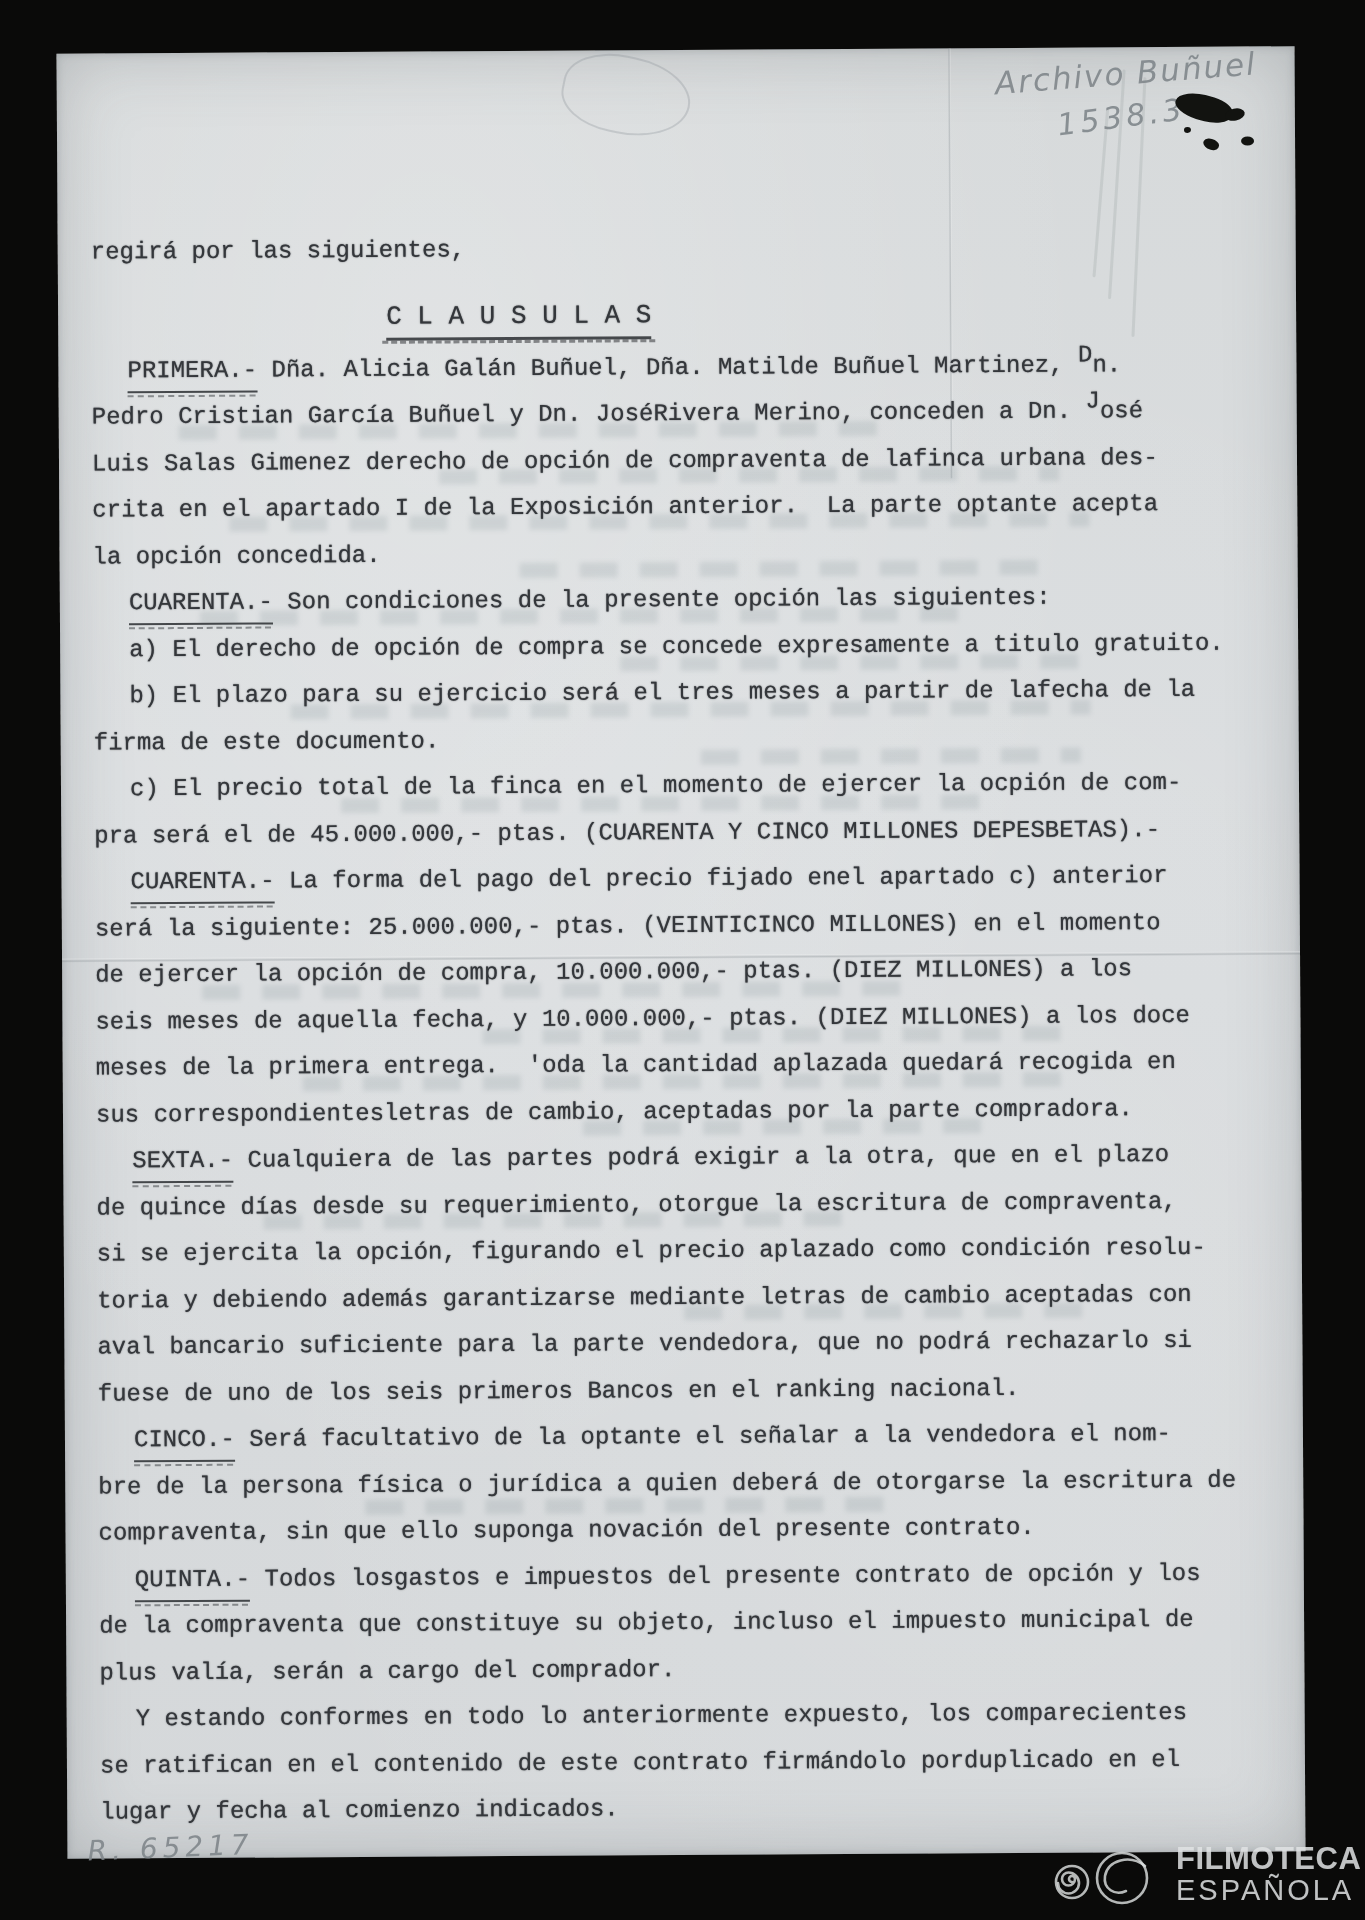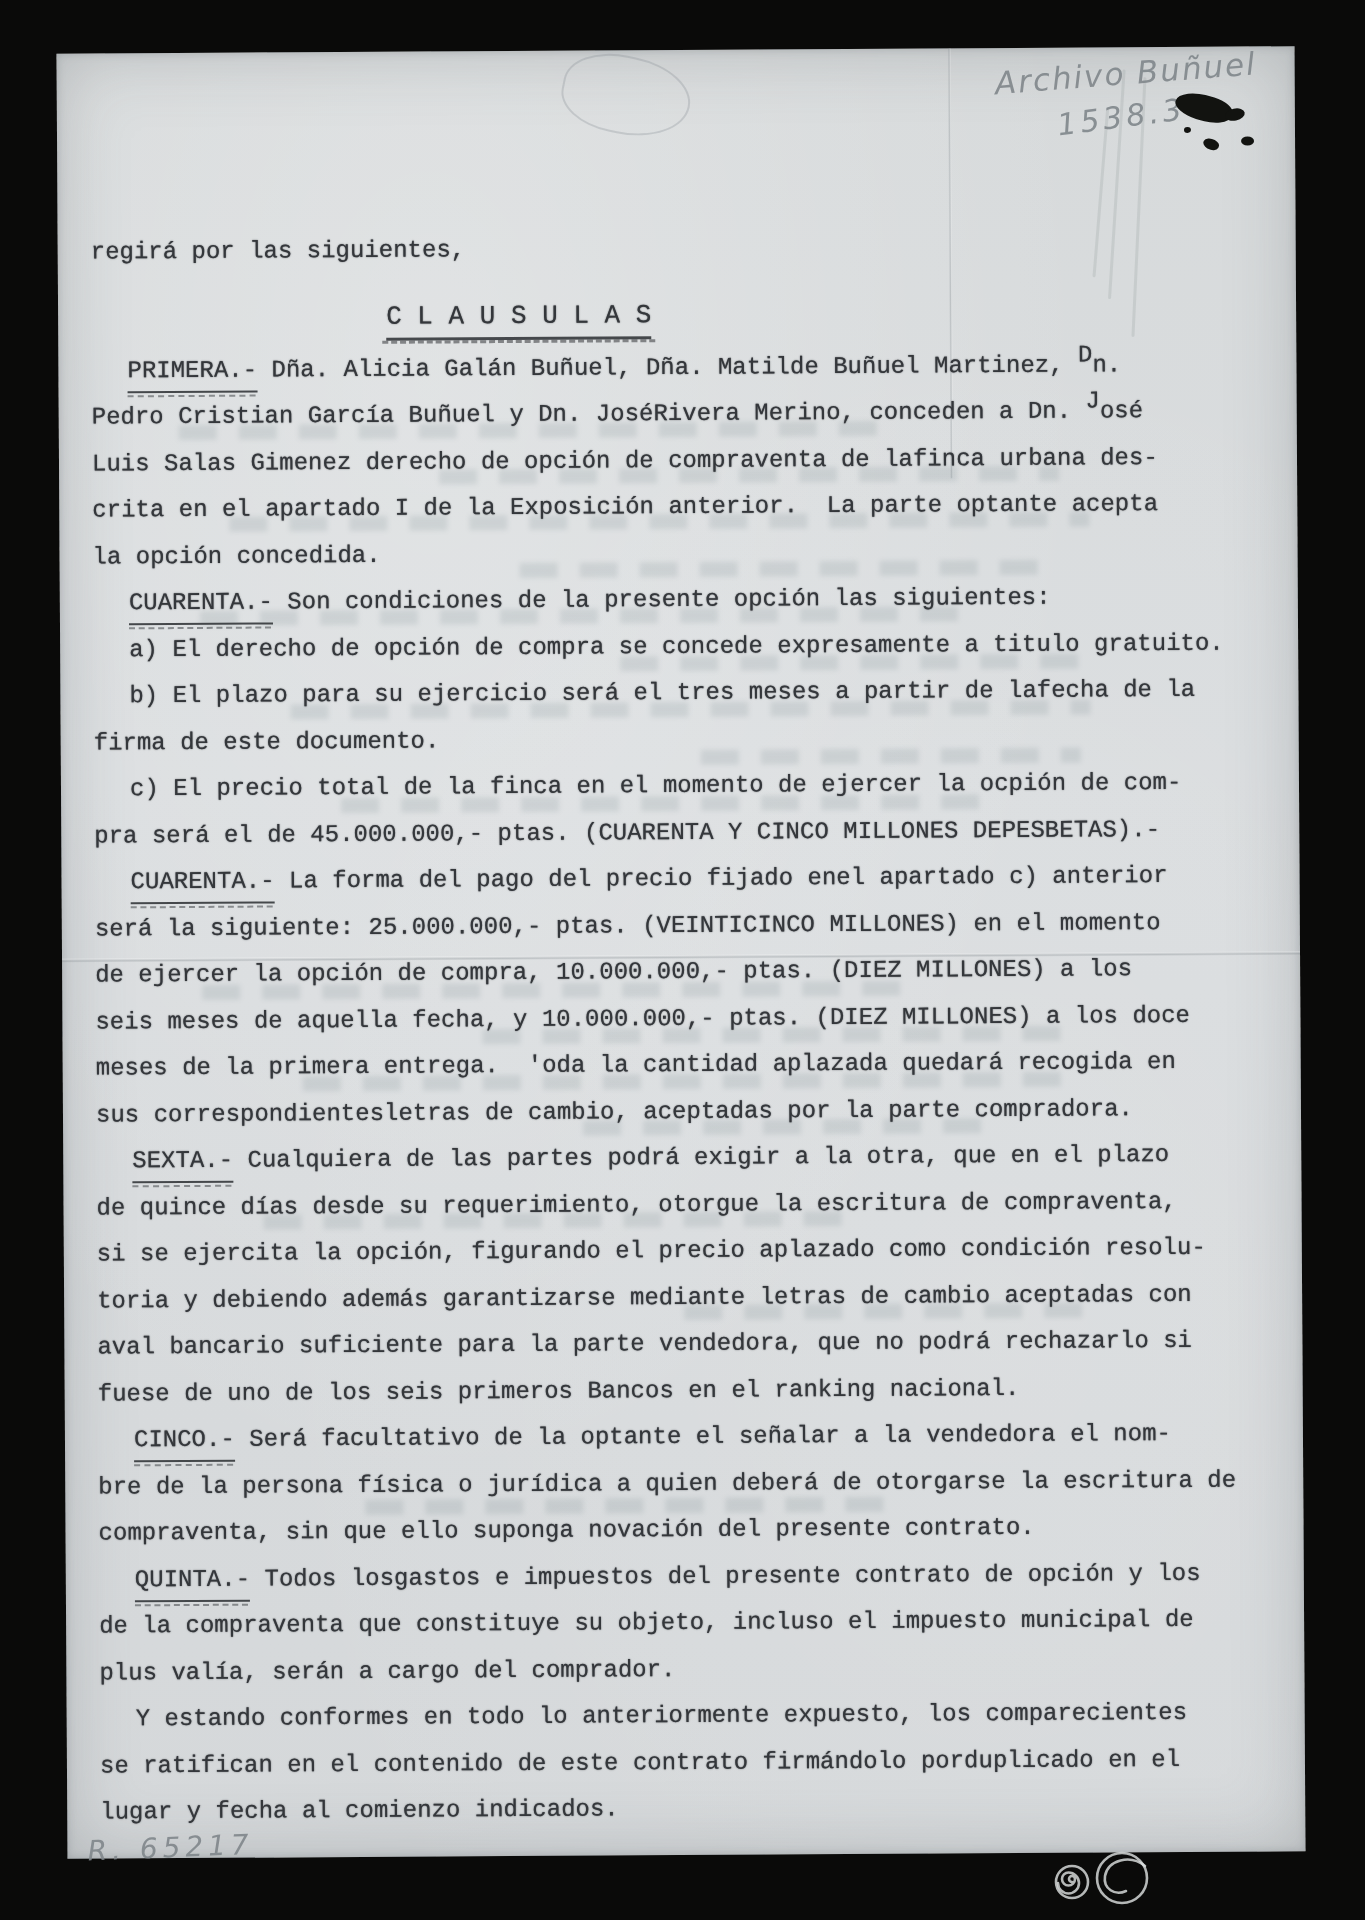--- a/index.html
+++ b/index.html
@@ -174,14 +174,18 @@
 
   <div class="watermark">
     <svg width="116" height="64" viewBox="0 0 116 64">
       <g fill="none" stroke="rgba(224,227,228,0.8)" stroke-width="2.6" stroke-linecap="round">
         <circle cx="20" cy="40" r="16"></circle>
         <path d="M20,40 a3,3 0 1,1 3,-3 a6.5,6.5 0 1,1 -6.5,-6.5 a10.5,10.5 0 1,1 -10.5,10.5"></path>
         <circle cx="70" cy="36" r="25"></circle>
         <path d="M93,24 C78,12 56,18 53,34 C51,47 63,54 74,49"></path>
       </g>
     </svg>
+    <div class="wm-text">
+      <div class="wm1">FILMOTECA</div>
+      <div class="wm2">ESPAÑOLA</div>
+    </div>
   </div>
 </div>
 
 </body></html>

